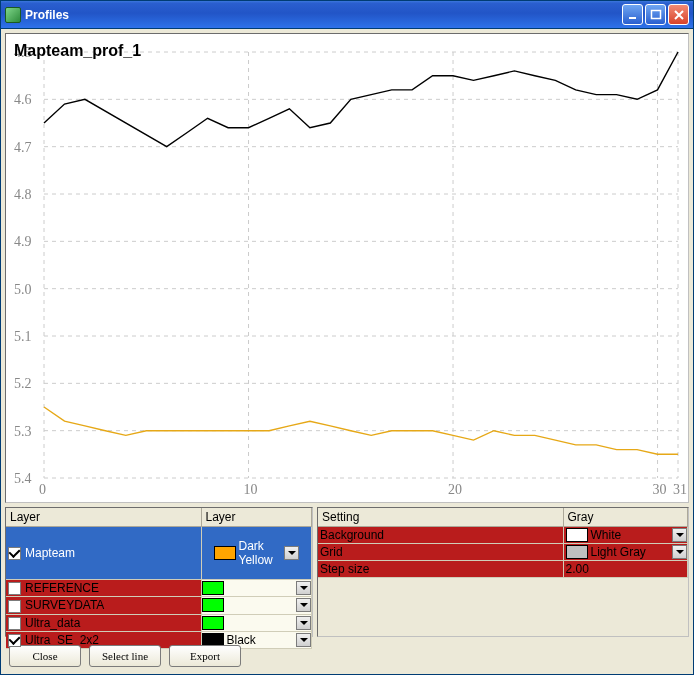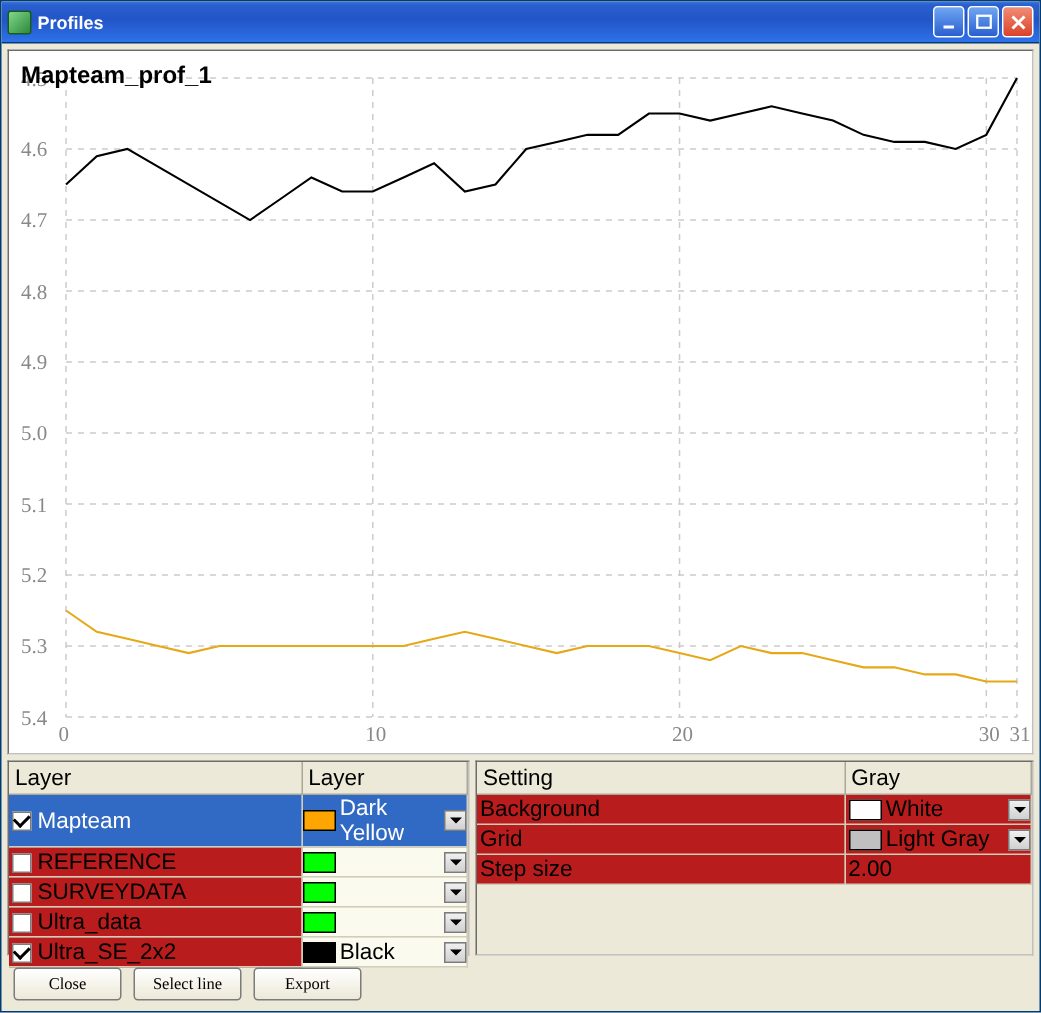--- a/index.html
+++ b/index.html
@@ -78,21 +78,21 @@
   }
   .panel {
     border: 1px inset #c0c0c0;
     background: #ece9d8;
     flex: 1;
   }
   .panel-left { flex: 0 0 308px; }
   table.grid {
     width: 100%;
     border-collapse: collapse;
-    font-size: 15px;
+    font-size: 12px;
   }
   table.grid th {
     background: #ece9d8;
     text-align: left;
     font-weight: normal;
     padding: 2px 4px;
     border-bottom: 1px solid #aca899;
     border-right: 1px solid #aca899;
     height: 18px;
   }
@@ -241,21 +241,21 @@
       <table class="grid" id="layers-table">
         <thead>
           <tr>
             <th style="width:195px">Layer</th>
             <th>Layer</th>
           </tr>
         </thead>
         <tbody id="layers-body">
             <tr class="sel">
               <td><span class="chk checked"></span><span>Mapteam</span></td>
-              <td style="padding: 0px;">
+              <td style="padding: 12px;">
                 <div class="color-cell">
                   <span class="swatch" style="background: rgb(255, 165, 0);"></span>
                   <span class="color-label">Dark Yellow</span>
                   <span class="dd-arrow"></span>
                 </div>
               </td>
             </tr>
             <tr>
               <td><span class="chk"></span><span>REFERENCE</span></td>
               <td style="padding: 0px;">

